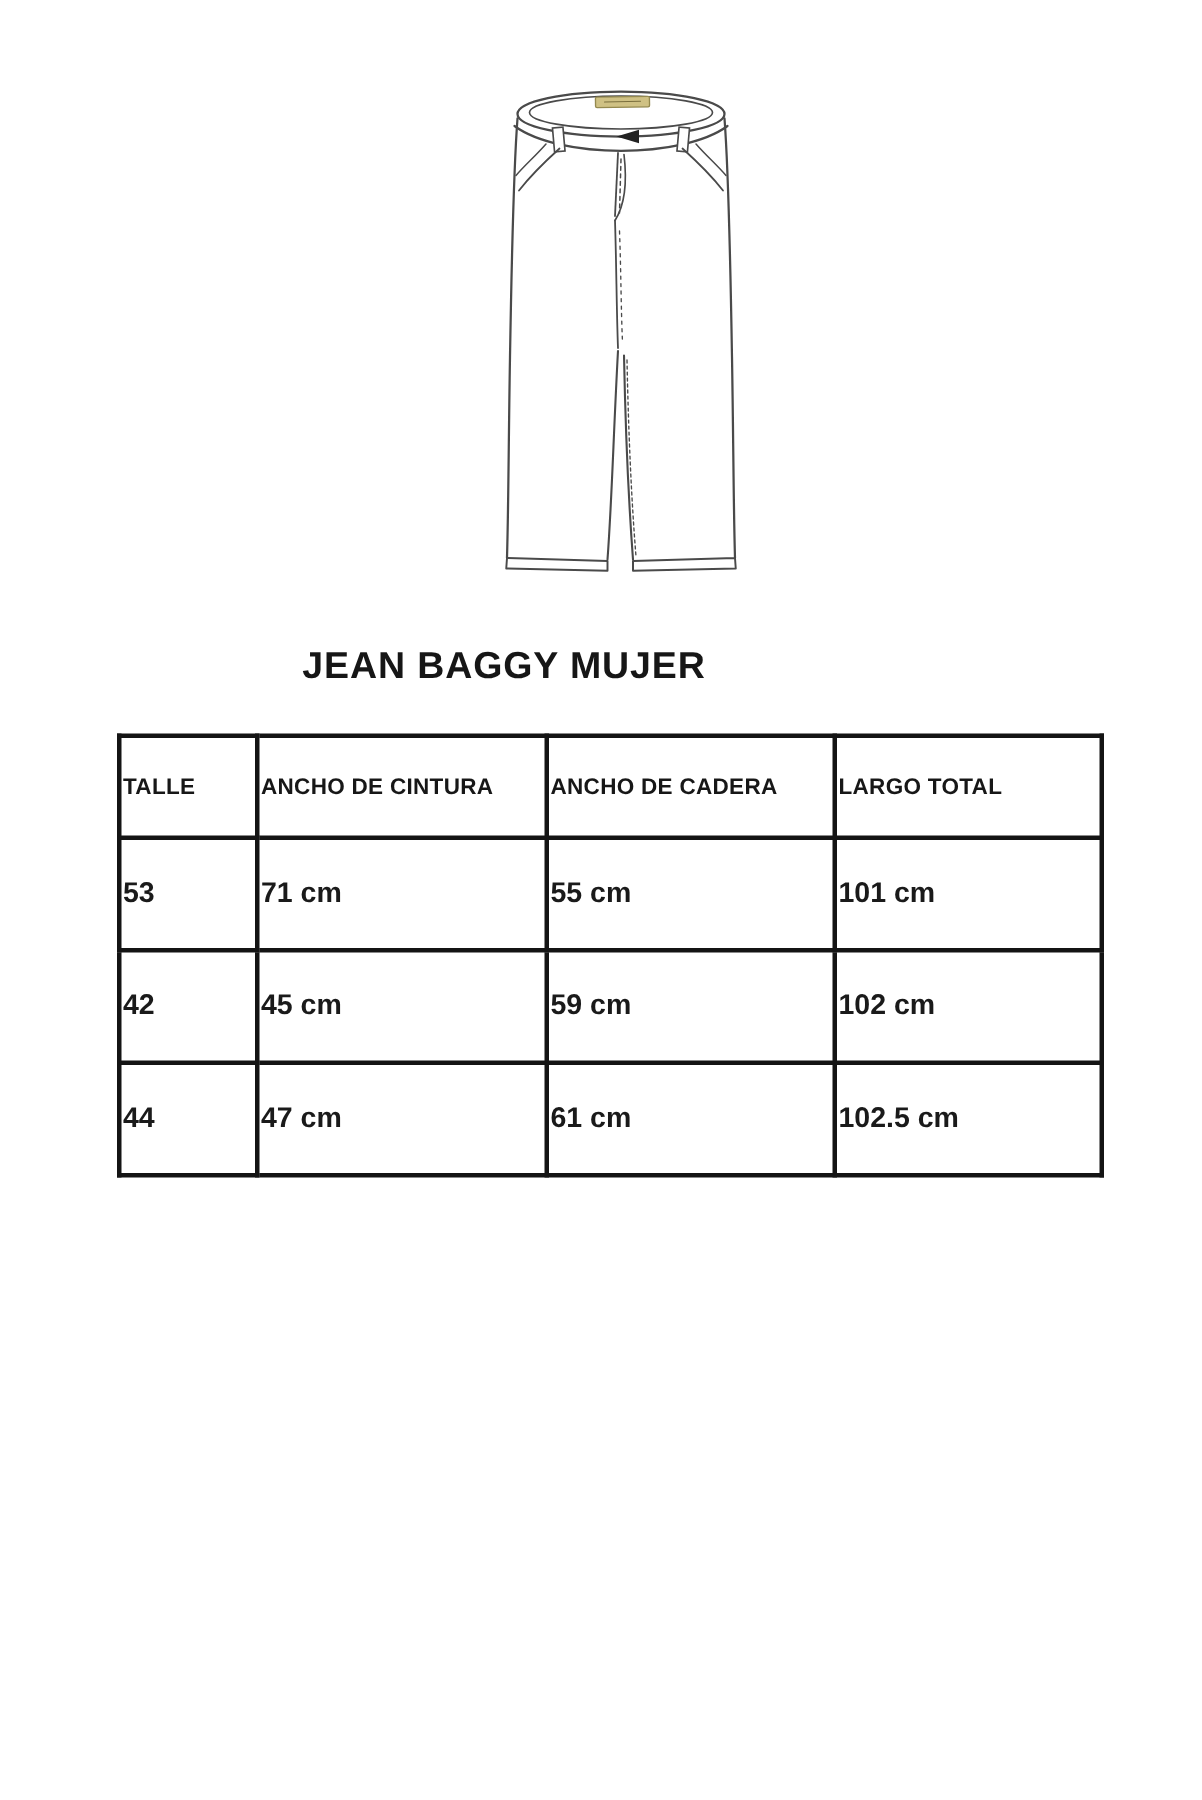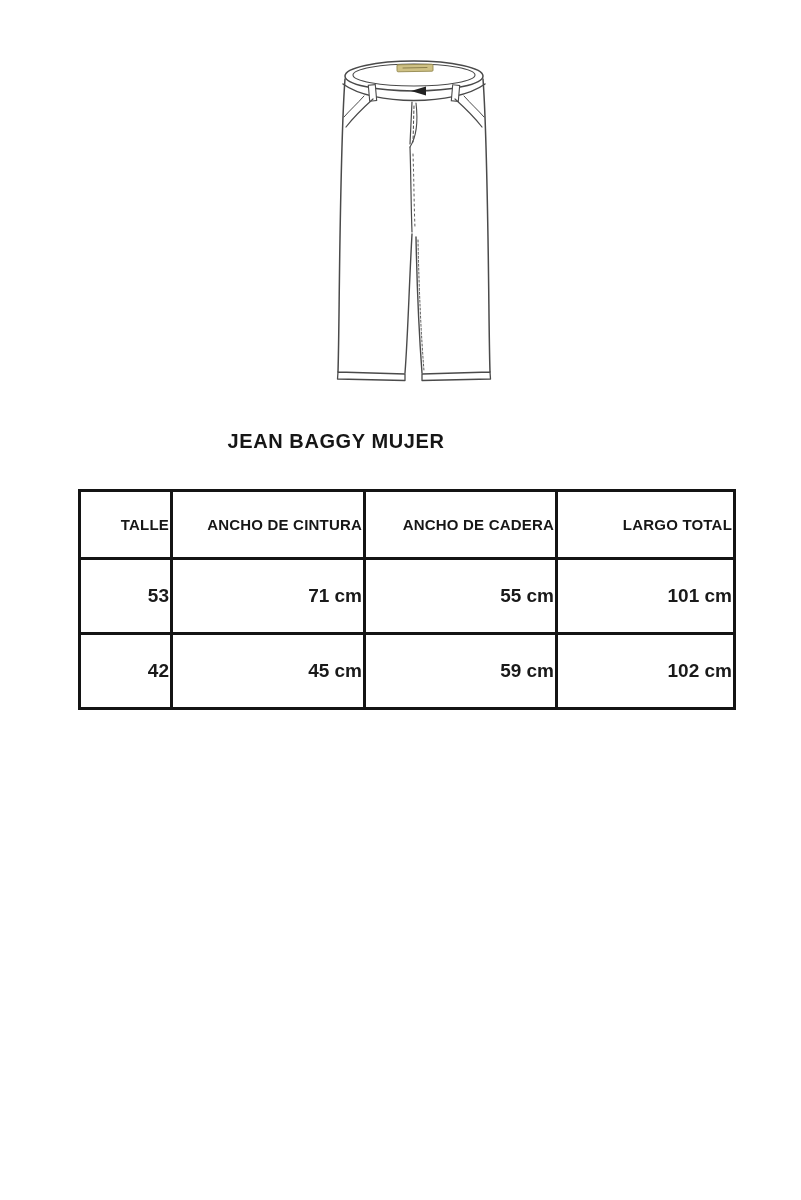--- a/index.html
+++ b/index.html
@@ -14,36 +14,36 @@
   .illustration {
     position: absolute;
     left: 333px; top: 58px;
     width: 164px; height: 332px;
   }
   .page-title {
     position: absolute;
     left: 0; top: 430px;
     width: 672px;
     text-align: center;
-    font-size: 20px;
+    font-size: 25px;
     font-weight: 700;
     letter-spacing: 0.6px;
     color: #161616;
   }
   table.size-table {
     position: absolute;
     left: 78px; top: 489px;
     width: 655px;
     border-collapse: collapse;
     table-layout: fixed;
     background: #ffffff;
   }
   table.size-table th, table.size-table td {
     border: 3px solid #141414;
-    text-align: right;
+    text-align: left;
     vertical-align: middle;
     background: #ffffff;
   }
   table.size-table th {
     height: 63px;
     font-size: 15px;
     font-weight: 700;
     letter-spacing: 0.2px;
     color: #171717;
   }
@@ -124,14 +124,20 @@
       <td>71 cm</td>
       <td>55 cm</td>
       <td>101 cm</td>
     </tr>
     <tr>
       <td>42</td>
       <td>45 cm</td>
       <td>59 cm</td>
       <td>102 cm</td>
     </tr>
+    <tr>
+      <td>44</td>
+      <td>47 cm</td>
+      <td>61 cm</td>
+      <td>102.5 cm</td>
+    </tr>
   </tbody>
 </table>
 
 </body></html>

